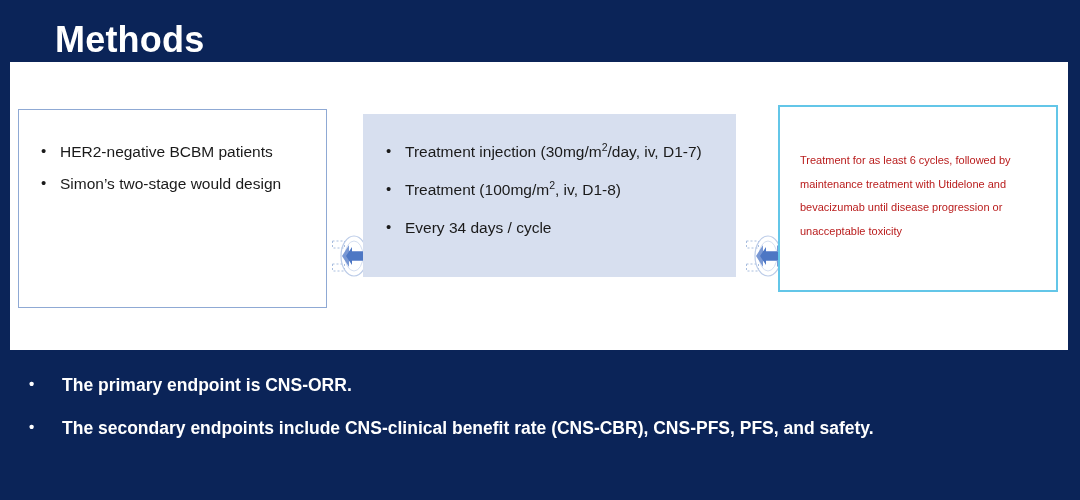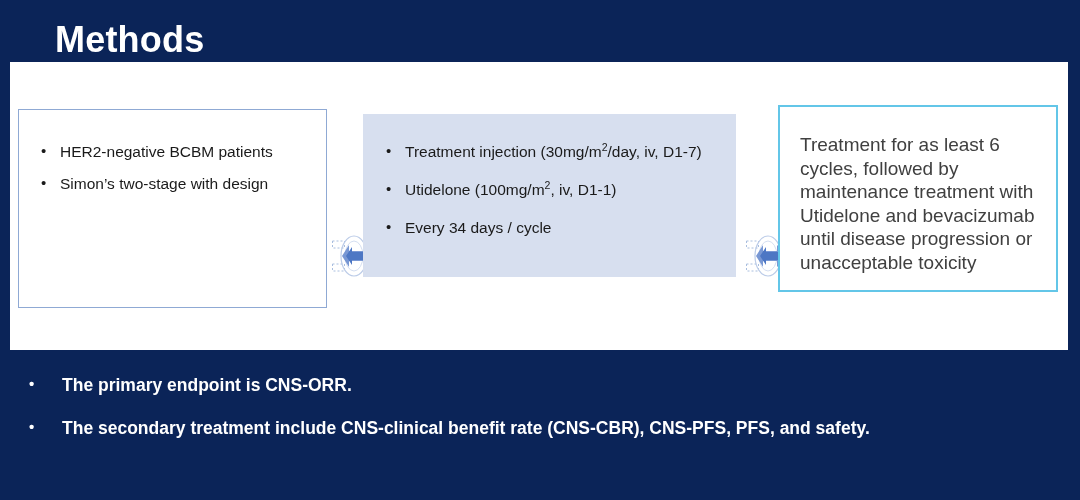--- a/index.html
+++ b/index.html
@@ -107,24 +107,24 @@
     top: 26px;
     width: 345px;
   }
   .box-regimen .bullet-item {
     margin-bottom: 15px;
   }
 
   .para-text {
     position: absolute;
     left: 20px;
-    top: 26px;
+    top: 42px;
     width: 243px;
-    color: #404040;
-    font-size: 19px;
+    color: #b91c1c;
+    font-size: 11px;
     line-height: 23.5px;
   }
 
   sup {
     font-size: 0.68em;
     vertical-align: super;
     line-height: 0;
   }
 
   
@@ -164,42 +164,42 @@
 </head>
 <body>
 
 <div class="slide-title">Methods</div>
 
 <div class="content-panel">
 
   <div class="flow-box box-eligibility">
     <ul class="bullet-list">
       <li class="bullet-item">HER2-negative BCBM patients</li>
-      <li class="bullet-item">Simon’s two-stage with design</li>
+      <li class="bullet-item">Simon’s two-stage would design</li>
     </ul>
   </div>
 
   <div class="connector connector-1">
     <svg width="46" height="54" viewBox="0 0 46 54" xmlns="http://www.w3.org/2000/svg">
       <rect x="0.5" y="12" width="12" height="7" fill="none" stroke="#a9bedf" stroke-width="1" stroke-dasharray="2 2"></rect>
       <rect x="0.5" y="35" width="12" height="7" fill="none" stroke="#a9bedf" stroke-width="1" stroke-dasharray="2 2"></rect>
       <ellipse cx="22" cy="27" rx="13" ry="20" fill="none" stroke="#bccce8" stroke-width="1.2"></ellipse>
       <ellipse cx="22" cy="27" rx="9" ry="15" fill="none" stroke="#d5dff1" stroke-width="1"></ellipse>
       <path d="M10 27 L17 16 L17 22 L31 22 L31 16 L43 27 L31 38 L31 32 L17 32 L17 38 Z" fill="#6e8fd0" opacity="0.92"></path>
       <path d="M14 27 L20 18 L20 23 L32 23 L32 19 L41 27 L32 35 L32 31 L20 31 L20 36 Z" fill="#4d77c4"></path>
     </svg>
   </div>
 
   <div class="flow-box box-regimen">
     <ul class="bullet-list">
       <li class="bullet-item">
         <span>Treatment injection (30mg/m</span><sup>2</sup><span>/day, iv, D1-7)</span>
       </li>
       <li class="bullet-item">
-        <span>Utidelone (100mg/m</span><sup>2</sup><span>, iv, D1-1)</span>
+        <span>Treatment (100mg/m</span><sup>2</sup><span>, iv, D1-8)</span>
       </li>
       <li class="bullet-item">
         <span>Every 34 days / cycle</span><sup></sup><span></span>
       </li>
     </ul>
   </div>
 
   <div class="connector connector-2">
     <svg width="46" height="54" viewBox="0 0 46 54" xmlns="http://www.w3.org/2000/svg">
       <rect x="0.5" y="12" width="12" height="7" fill="none" stroke="#a9bedf" stroke-width="1" stroke-dasharray="2 2"></rect>
@@ -212,14 +212,14 @@
   </div>
 
   <div class="flow-box box-maintenance">
     <div class="para-text">Treatment for as least 6 cycles, followed by maintenance treatment with Utidelone and bevacizumab until disease progression or unacceptable toxicity</div>
   </div>
 
 </div>
 
 <div class="endpoints">
   <div class="endpoint-item">The primary endpoint is CNS-ORR.</div>
-  <div class="endpoint-item">The secondary treatment include CNS-clinical benefit rate (CNS-CBR), CNS-PFS, PFS, and safety.</div>
+  <div class="endpoint-item">The secondary endpoints include CNS-clinical benefit rate (CNS-CBR), CNS-PFS, PFS, and safety.</div>
 </div>
 
 </body></html>

